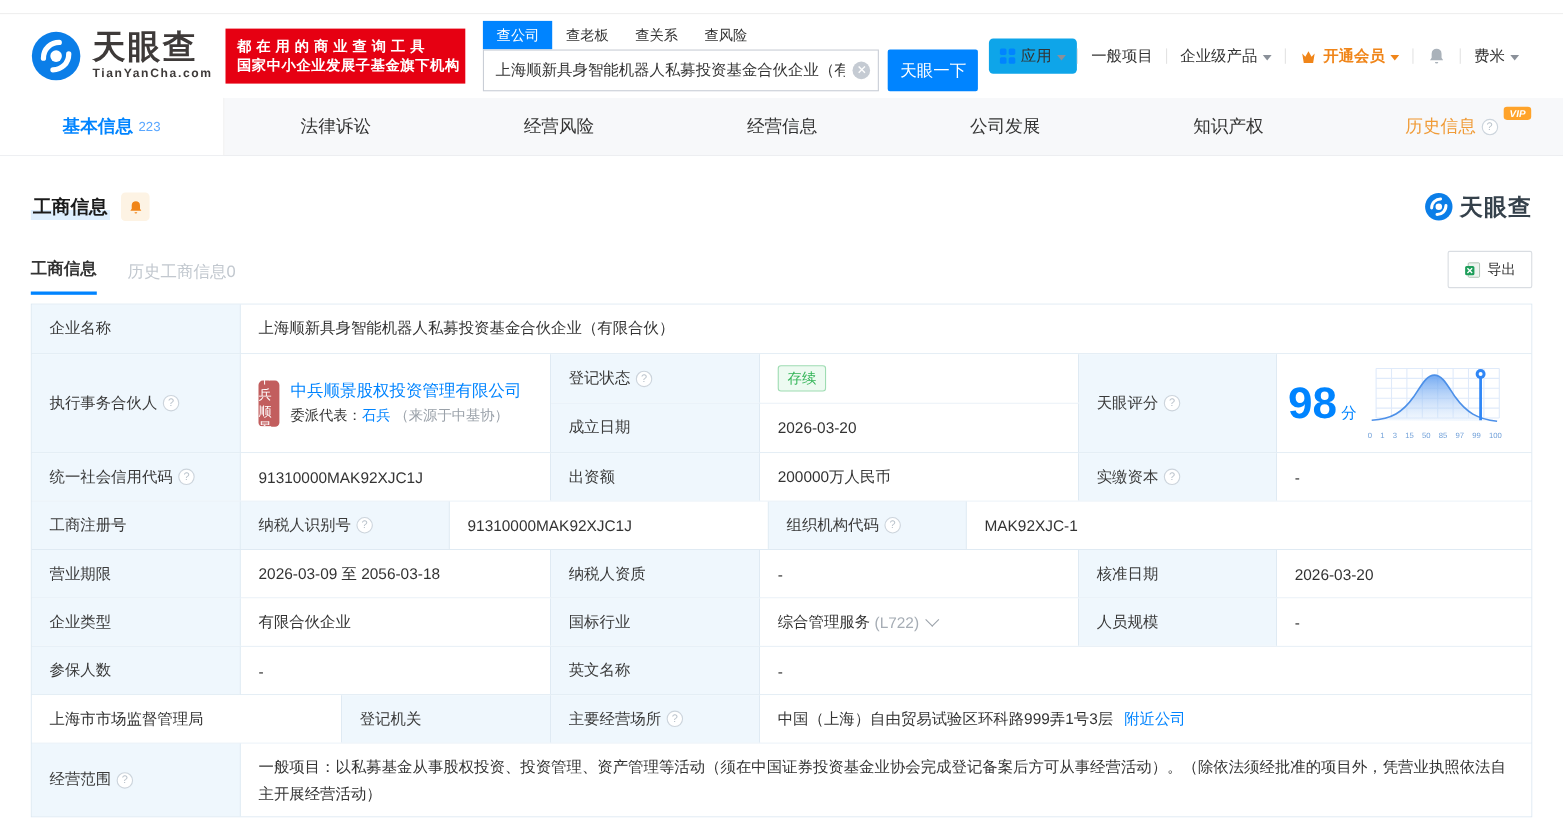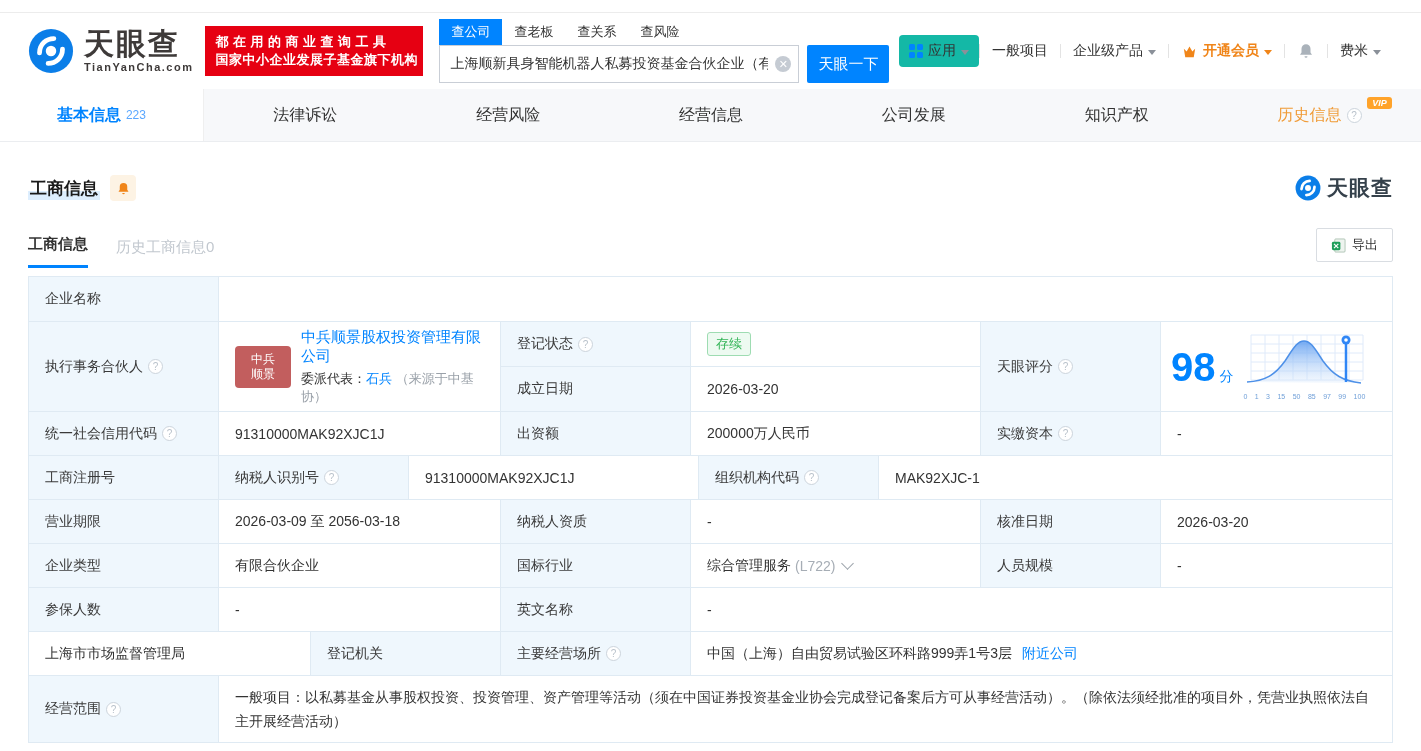--- a/index.html
+++ b/index.html
@@ -31,21 +31,21 @@
   .search-input { width:100%; height:38px; border:1px solid #c9ced6; padding:0 30px 0 10px;
                   font-size:14px; color:#333; outline:none; font-family:inherit;}
   .clear-ic { position:absolute; right:8px; top:11px; width:16px; height:16px; border-radius:50%;
               background:#c5cbd3; color:#fff; font-size:11px; line-height:16px; text-align:center; cursor:pointer;}
   .search-btn { width:82px; margin-left:8px; background:#0084ff; color:#fff; border:none;
                 font-size:15px; cursor:pointer; font-family:inherit; border-radius:2px;}
 
   .hdr-right { margin-left:auto; display:flex; align-items:center; gap:0; font-size:14px; white-space:nowrap;}
   .hdr-item { display:flex; align-items:center; gap:5px; padding:0 12px; cursor:pointer; color:#333;}
   .hdr-sep { width:1px; height:14px; background:#e3e3e3; }
-  .apps-pill { background:#14b8a6; border-radius:4px; padding:7px 10px;justify-content:flex-end; }
+  .apps-pill { background:#0ea5e9; border-radius:4px; padding:7px 10px;justify-content:flex-end; }
   .grid-ic { width:14px; height:14px; display:grid; grid-template-columns:6px 6px; grid-template-rows:6px 6px; gap:2px;}
   .grid-ic i { background:#0084ff; border-radius:1.5px; }
   .caret { width:0; height:0; border-left:4px solid transparent; border-right:4px solid transparent;
            border-top:5px solid #8a9099; margin-top:2px;}
   .vip-entry { color:#f08519; font-weight:bold; }
   .vip-entry .caret { border-top-color:#f08519; }
   .bell-gray { width:18px; height:18px; }
 
   
   .main-tabs { height:53px; display:flex; background:#f7f8fa; border-bottom:1px solid #ebedf0; }
@@ -88,21 +88,21 @@
   .tl { background:#eff7fd; color:#3a3a3a; flex:none; }
   .tv { background:#fff; color:#333; }
   .w1{width:190px;} .w2{width:282px;} .w3{width:190px;} .w4{width:290px;} .w5{width:180px;}
   .grow{flex:1;}
   .row2 { height:90px; }
   .mid2 { width:480px; flex:none; display:flex; flex-direction:column; }
   .midrow { flex:1; display:flex; }
   .midrow:first-child { border-bottom:1px solid #dfeaf3; }
 
   .partner-cell { gap:10px; }
-  .p-logo { width:56px; height:42px; background:#c25e5e; border-radius:4px; color:#fff; flex:none;
+  .p-logo { width:19px; height:42px; background:#c25e5e; border-radius:4px; color:#fff; flex:none;
             display:flex; flex-direction:column; align-items:center; justify-content:center;
             font-size:12px; line-height:15px; }
   .p-name { color:#0084ff; font-size:15px; cursor:pointer; }
   .p-rep { margin-top:4px; font-size:13px; color:#333; }
   .p-rep .lnk { color:#0084ff; cursor:pointer; }
   .p-rep .src { color:#9aa1a9; }
 
   .tag-green { color:#34b558; background:#edfaf1; border:1px solid #9edcb2; border-radius:3px;
                padding:2px 8px; font-size:13px; }
 
@@ -258,20 +258,21 @@
         <path d="M3.2 6.2l4.6 4.6M7.8 6.2l-4.6 4.6" stroke="#fff" stroke-width="1.3"></path>
       </svg>
       <span>导出</span>
     </button>
   </div>
 
   <div class="itable">
 
     <div class="trow">
       <div class="cell tl w1">企业名称</div>
+      <div class="cell tv grow last">上海顺新具身智能机器人私募投资基金合伙企业（有限合伙）</div>
     </div>
 
     <div class="trow row2">
       <div class="cell tl w1">
         <span>执行事务合伙人</span>
         <span class="help-ic">?</span>
       </div>
       <div class="cell tv w2 partner-cell">
         <div class="p-logo">
           <span>中兵</span>

